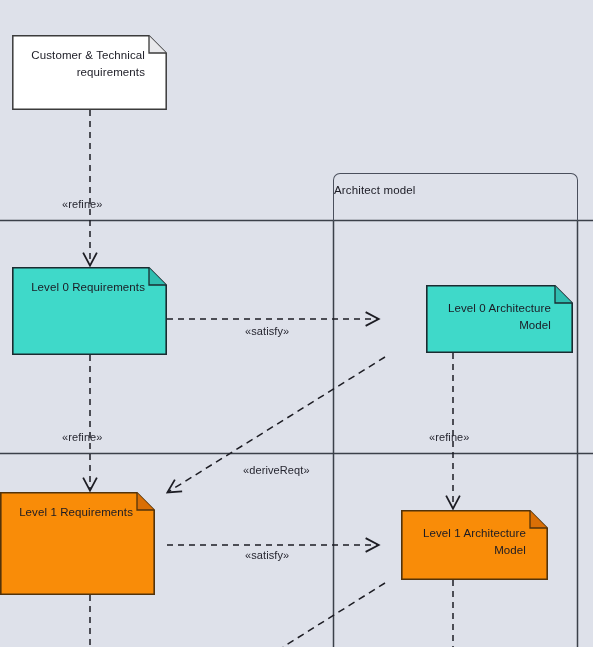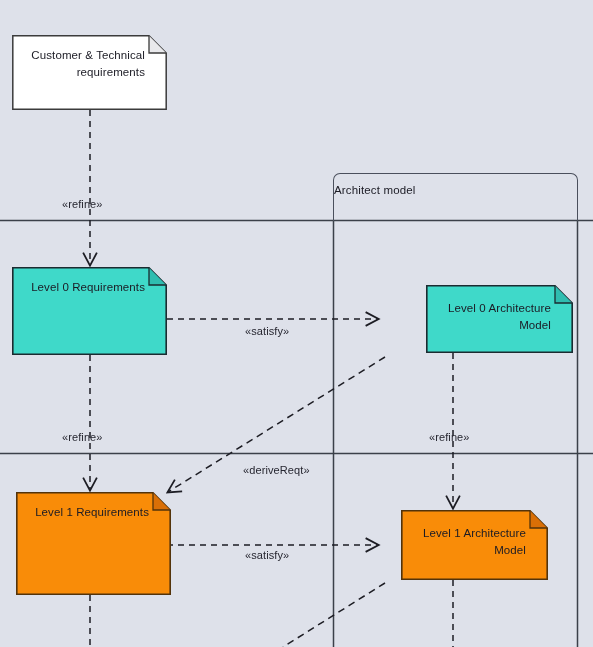--- a/index.html
+++ b/index.html
@@ -132,21 +132,21 @@
 
   <div class="node" style="left:380px; top:285px; width:149px; height:68px;margin-left:44px;">
     <svg width="147" height="68" viewBox="0 0 147 68">
       <path d="M0.8,0.8 L129,0.8 L146.2,18 L146.2,67.2 L0.8,67.2 Z" fill="#3fd9c9" stroke="#1b2b30" stroke-width="1.6" stroke-linejoin="miter"></path>
       <path d="M129,0.8 L129,18 L146.2,18" fill="#2fbdb0" stroke="#1b2b30" stroke-width="1.3"></path>
     </svg>
     <div class="node-label pad-top-hi">Level 0 Architecture
 Model</div>
   </div>
 
-  <div class="node" style="left:16px; top:492px; width:155px; height:96px;">
+  <div class="node" style="left:0; top:492px; width:155px; height:96px;">
     <svg width="155" height="103" viewBox="0 0 155 103">
       <path d="M0.8,0.8 L137,0.8 L154.2,18 L154.2,102.2 L0.8,102.2 Z" fill="#f98c08" stroke="#53330a" stroke-width="1.6" stroke-linejoin="miter"></path>
       <path d="M137,0.8 L137,18 L154.2,18" fill="#d96f06" stroke="#53330a" stroke-width="1.3"></path>
     </svg>
     <div class="node-label">Level 1 Requirements</div>
   </div>
 
   <div class="node" style="left:401px; top:510px; width:147px; height:70px;">
     <svg width="147" height="70" viewBox="0 0 147 70">
       <path d="M0.8,0.8 L129,0.8 L146.2,18 L146.2,69.2 L0.8,69.2 Z" fill="#f98c08" stroke="#53330a" stroke-width="1.6" stroke-linejoin="miter"></path>

